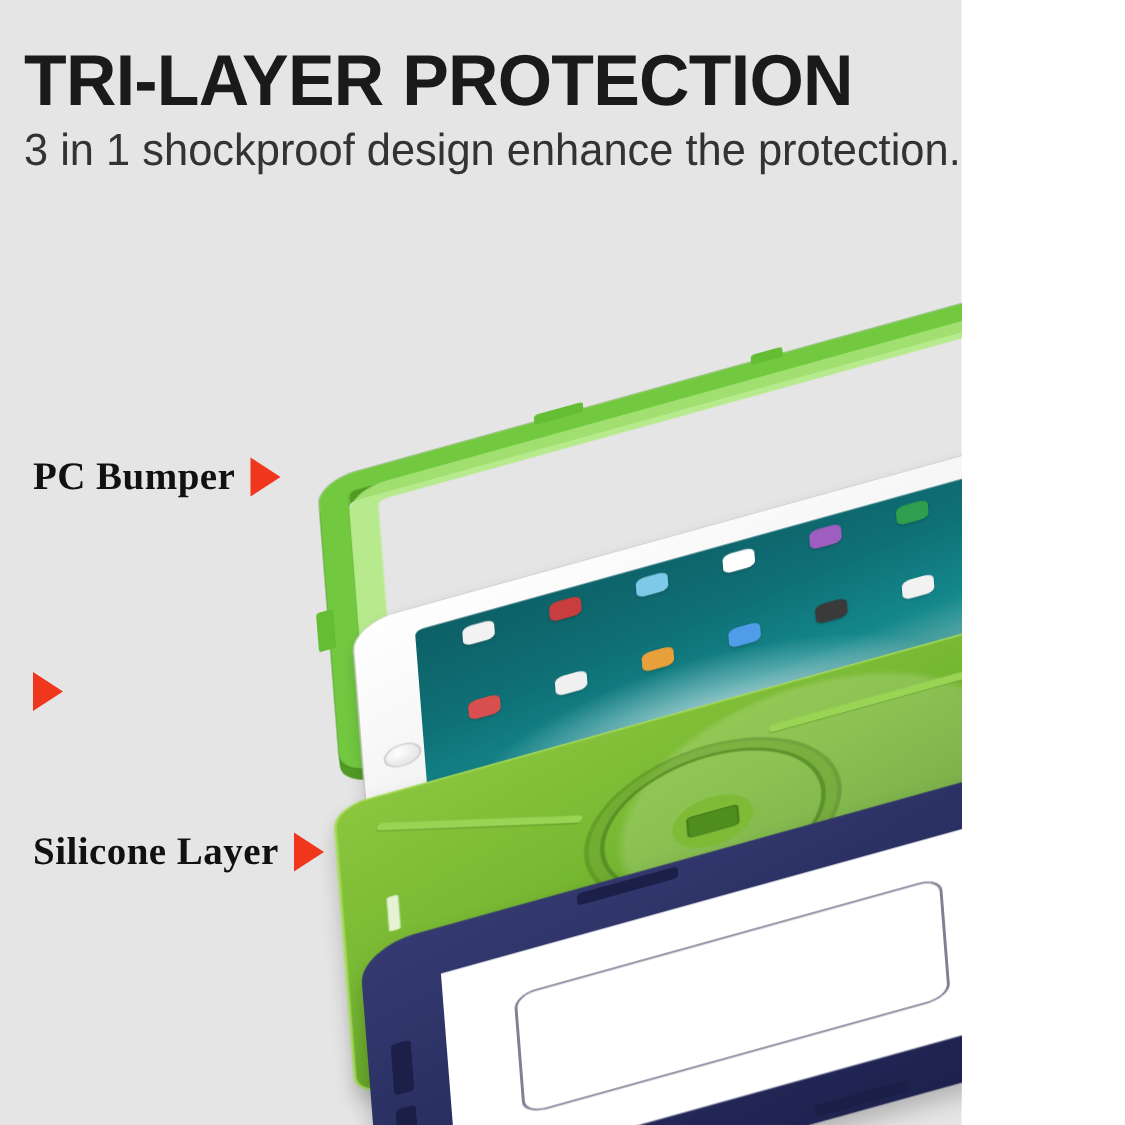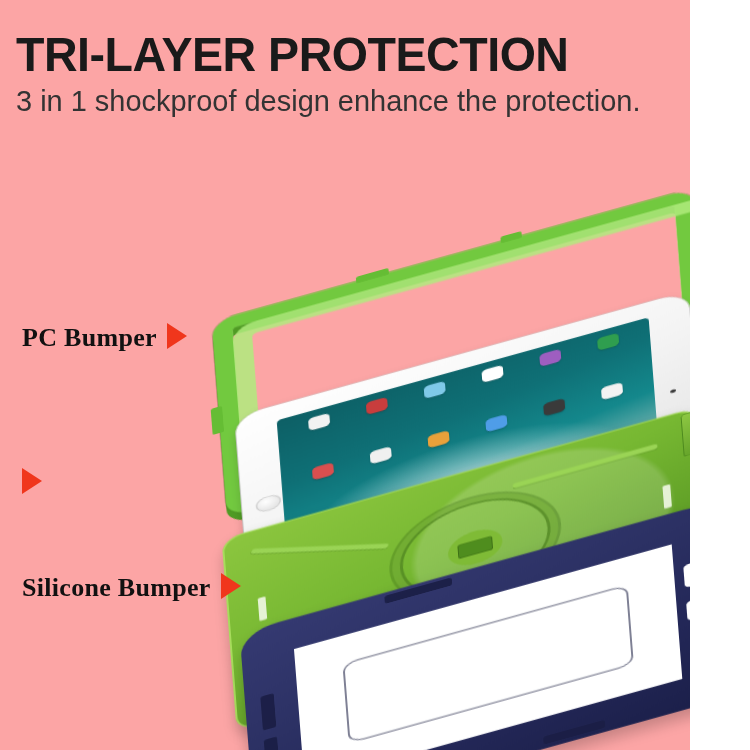--- a/index.html
+++ b/index.html
@@ -2,21 +2,21 @@
 <html><head>
 <meta charset="utf-8">
 <title>Tri-Layer Protection</title>
 <style>
   html,body{margin:0;padding:0;background:#ffffff;}
   body{
     width:750px;height:750px;
     font-family:"Liberation Sans", sans-serif;
     overflow:hidden;position:relative;
   }
-  #stage{position:relative;width:690px;height:750px;background:#fca5a5;overflow:hidden;}
+  #stage{position:relative;width:641px;height:750px;background:#e5e5e5;overflow:hidden;}
 
   
   .headings{position:absolute;left:16px;top:30px;width:730px;}
   .title{
     font-family:"Liberation Sans", sans-serif;
     font-weight:bold;
     font-size:48px;
     line-height:50px;
     letter-spacing:-0.5px;
     color:#1a1a1a;
@@ -31,21 +31,21 @@
     font-size:30px;
     line-height:34px;
     color:#333333;
     transform:scaleX(0.965);
     transform-origin:left center;
     white-space:nowrap;
     margin:4px 0 0 0;
   }
 
   
-  .callout{position:absolute;display:flex;gap:10px;white-space:nowrap;margin-top:20px;}
+  .callout{position:absolute;display:flex;align-items:center;gap:10px;white-space:nowrap;}
   .callout .ctext{
     font-family:"Liberation Serif", serif;
     font-weight:bold;
     font-size:26px;
     color:#111111;
     letter-spacing:0.3px;
   }
   .arrow{
     width:0;height:0;
     border-top:13px solid transparent;
@@ -276,17 +276,17 @@
   <div class="callout" id="callout-bumper">
     <span class="ctext">PC Bumper</span>
     <span class="arrow" style="border-left-color: rgb(240, 54, 28);"></span>
   </div>
 
   <div class="callout" id="callout-inner">
     <span class="arrow" style="border-left-color: rgb(240, 54, 28);"></span>
   </div>
 
   <div class="callout" id="callout-silicone">
-    <span class="ctext">Silicone Bumper</span>
+    <span class="ctext">Silicone Layer</span>
     <span class="arrow" style="border-left-color: rgb(240, 54, 28);"></span>
   </div>
 
 </div>
 
 </body></html>

